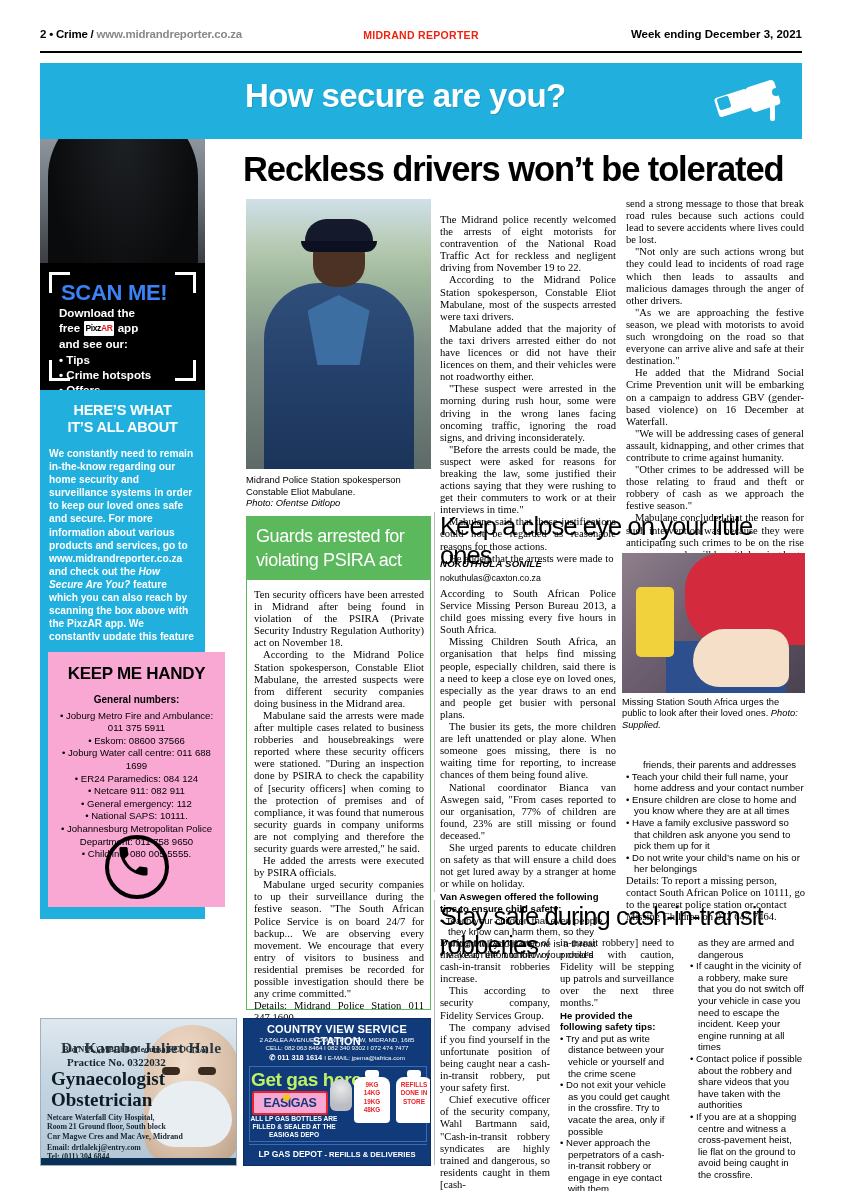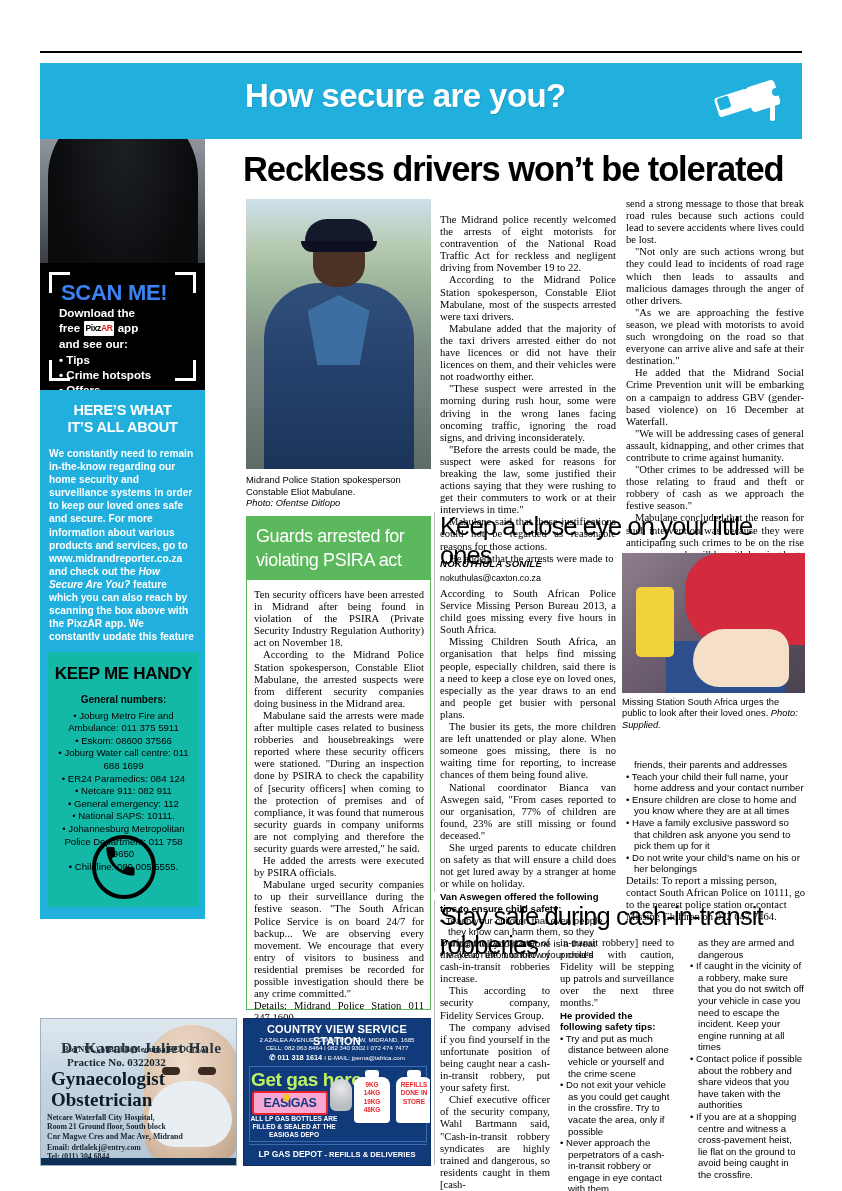--- a/index.html
+++ b/index.html
@@ -40,21 +40,21 @@
   .scan ul{margin:0;padding:0;list-style:none;}
   .scan li::before{content:"• ";}
 
   .about{position:absolute;left:40px;top:390px;width:165px;height:250px;background:#21b0dd;}
   .about h3{margin:0;padding:12px 10px 0;color:#fff;text-align:center;font-family:"Liberation Sans",sans-serif;
     font-size:14.5px;font-weight:bold;line-height:17px;letter-spacing:-.2px;}
   .about p{margin:11px 9px 0;color:#fff;font-family:"Liberation Sans",sans-serif;font-size:10.2px;
     font-weight:bold;line-height:13.1px;}
   .about p i{font-style:italic;}
 
-  .handy{position:absolute;left:48px;top:652px;width:151px;height:255px;background:#14b8a6;}
+  .handy{position:absolute;left:48px;top:652px;width:177px;height:255px;background:#f9a8d4;}
   .handy-frame{position:absolute;left:40px;top:640px;width:165px;height:279px;background:#21b0dd;}
   .handy h3{margin:0;padding:12px 0 0;text-align:center;font-family:"Liberation Sans",sans-serif;
     font-size:17px;font-weight:bold;letter-spacing:-.3px;}
   .handy .nums{margin:10px 8px 0;text-align:center;font-family:"Liberation Sans",sans-serif;font-size:9.6px;line-height:12.6px;}
   .handy .nums b{display:block;margin-bottom:3px;font-size:10px;}
   .phone-ico{position:absolute;left:50%;bottom:8px;transform:translateX(-50%);width:56px;height:56px;
     border:4px solid #000;border-radius:50%;}
   .phone-ico svg{position:absolute;left:8px;top:7px;}
 
   
@@ -160,20 +160,28 @@
   .ad2 .foot i{font-style:normal;font-size:7.6px;}
   .ad2 .divline{position:absolute;left:5px;bottom:20px;width:178px;height:1px;background:#3d6bb0;}
 
   .vdiv{position:absolute;background:#bbb;width:1px;}
 </style>
 </head>
 <body>
 
 <div class="page">
 
+  <div class="masthead">
+    <div class="mh-left">
+      <span>2 • Crime /</span>
+      <span class="muted">www.midrandreporter.co.za</span>
+    </div>
+    <div class="mh-center">MIDRAND REPORTER</div>
+    <div class="mh-right">Week ending December 3, 2021</div>
+  </div>
   <div class="mh-rule"></div>
 
   <div class="hero">
     <div class="hero-title">How secure are you?</div>
     <svg class="cam" viewBox="0 0 80 52">
       <g fill="#ffffff">
         <rect x="8" y="18" width="34" height="20" rx="3" transform="rotate(-18 25 28)"></rect>
         <rect x="40" y="8" width="30" height="26" rx="4" transform="rotate(-18 55 21)"></rect>
         <rect x="10" y="22" width="12" height="12" rx="2" fill="#21b0dd" transform="rotate(-18 16 28)"></rect>
         <circle cx="68" cy="17" r="4" fill="#21b0dd"></circle>
@@ -311,21 +319,21 @@
     <div class="bullets" style="margin-top:1px;">
       <div style="font-weight:bold;">Van Aswegen offered the following tips to ensure child safety:</div>
       <ul>
         <li>Teach your children that even people they know can harm them, so they should tell you if anyone is a threat</li>
         <li>Make an effort to know your child’s</li>
       </ul>
     </div>
   </div>
 
   <div class="bullets" style="position:absolute;left:626px;top:759px;width:179px;">
-    <div style="padding-left:8px;">friends, their parents and addresses</div>
+    <div style="padding-left:8px;text-align:center;">friends, their parents and addresses</div>
     <ul>
       <li>Teach your child their full name, your home address and your contact number</li>
       <li>Ensure children are close to home and you know where they are at all times</li>
       <li>Have a family exclusive password so that children ask anyone you send to pick them up for it</li>
       <li>Do not write your child’s name on his or her belongings</li>
     </ul>
     <div style="font-family:'Liberation Serif',serif;font-size:10.6px;line-height:12.1px;">Details: To report a missing person, contact South African Police on 10111, go to the nearest police station or contact Missing Children on 072 647 7464.</div>
   </div>
 
   <div class="h3b">Stay safe during cash-in-transit robberies</div>
@@ -337,21 +345,21 @@
     <p>Chief executive officer of the security company, Wahl Bartmann said, "Cash-in-transit robbery syndicates are highly trained and dangerous, so residents caught in them [cash-</p>
   </div>
 
   <div style="position:absolute;left:560px;top:937px;width:114px;">
     <div class="col" style="position:static;width:114px;">
       <p class="noind">in-transit robbery] need to proceed with caution, Fidelity will be stepping up patrols and surveillance over the next three months."</p>
     </div>
     <div class="bullets">
       <div style="font-weight:bold;">He provided the following safety tips:</div>
       <ul>
-        <li>Try and put as much distance between alone vehicle or yourself and the crime scene</li>
+        <li>Try and put as write distance between your vehicle or yourself and the crime scene</li>
         <li>Do not exit your vehicle as you could get caught in the crossfire. Try to vacate the area, only if possible</li>
         <li>Never approach the perpetrators of a cash-in-transit robbery or engage in eye contact with them</li>
       </ul>
     </div>
   </div>
 
   <div class="bullets" style="position:absolute;left:690px;top:937px;width:114px;">
     <div style="padding-left:8px;">as they are armed and dangerous</div>
     <ul>
       <li>If caught in the vicinity of a robbery, make sure that you do not switch off your vehicle in case you need to escape the incident. Keep your engine running at all times</li>

